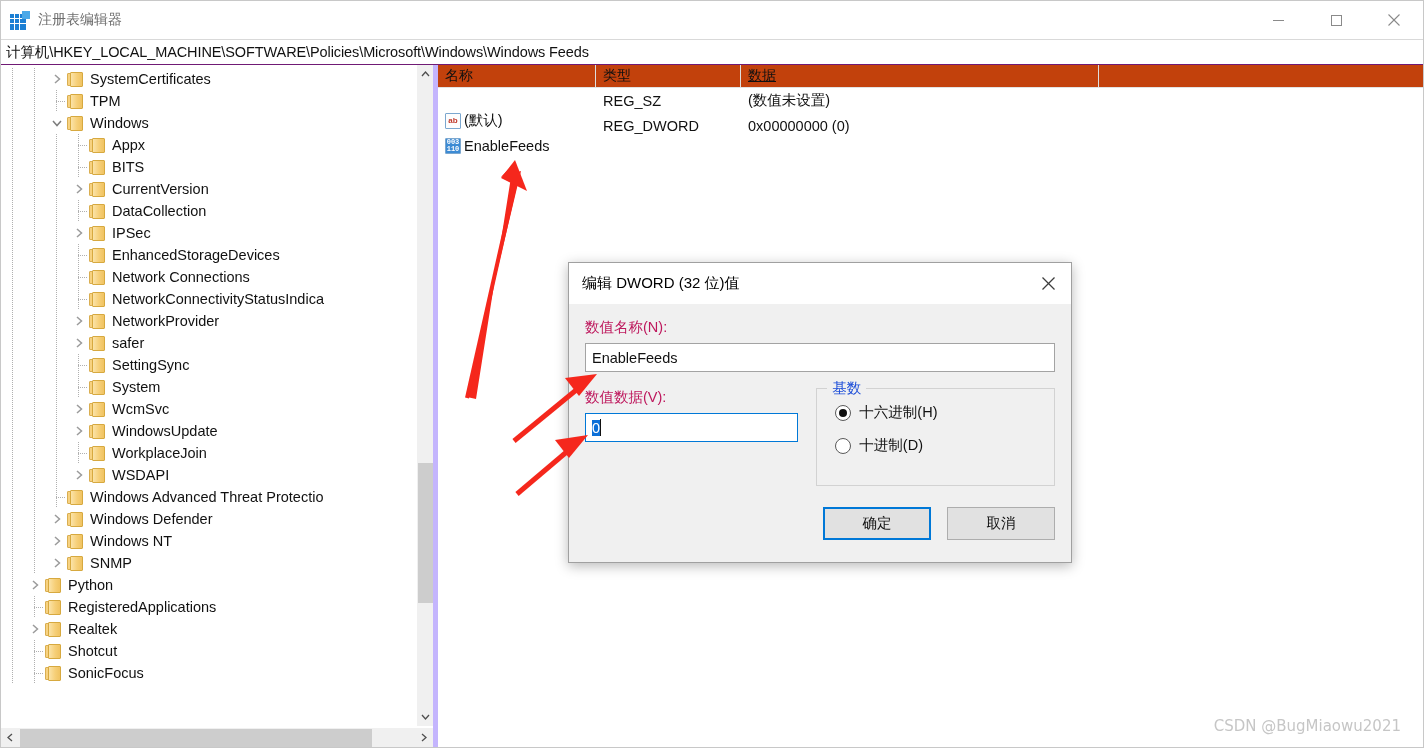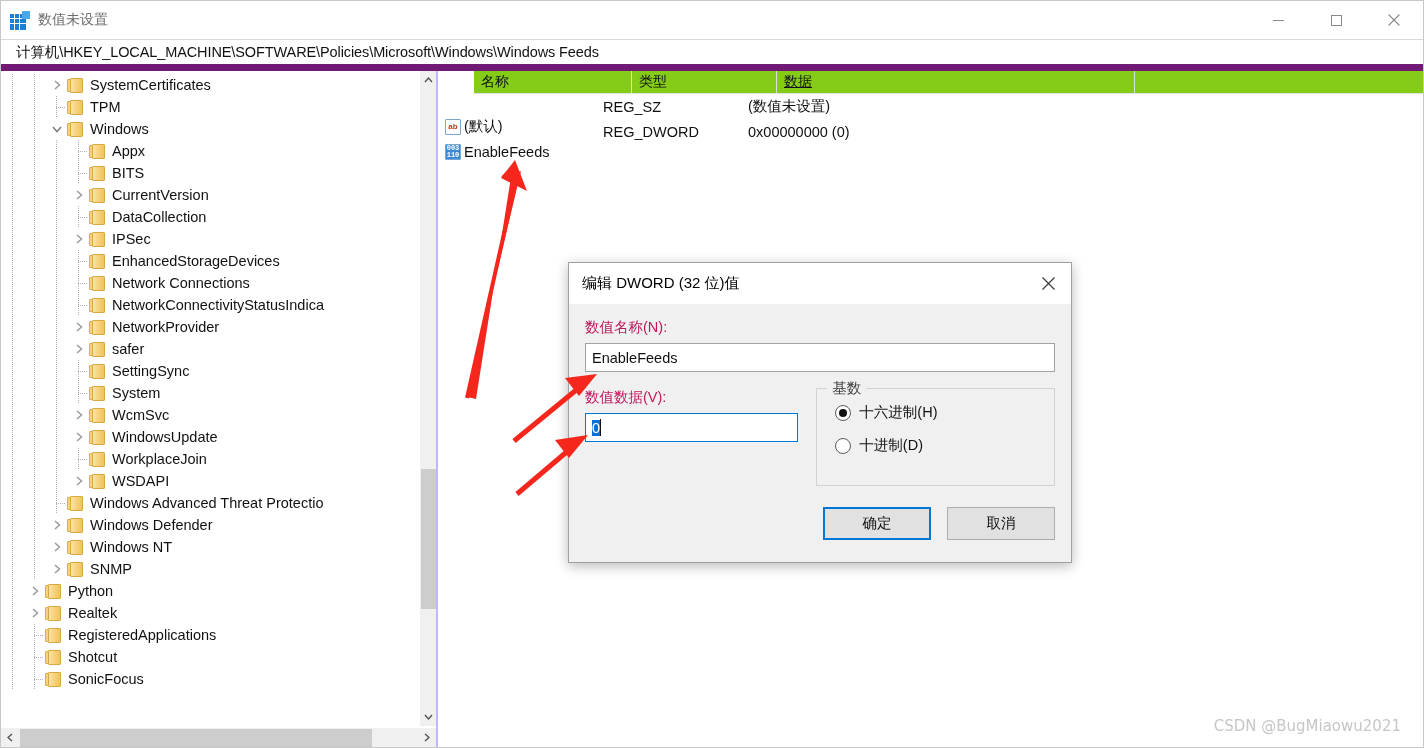--- a/index.html
+++ b/index.html
@@ -84,45 +84,45 @@
     color: #1a1a1a;
   }
   .menuitem {
     padding: 2px 8px;
     white-space: nowrap;
   }
   
   .addressbar {
     height: 24px; min-height: 24px;
     border-top: 1px solid #d9d9d9;
-    border-bottom: 7px solid #701a75;
+    border-bottom: 1px solid #701a75;
     background: #ffffff;
     display: flex;
     align-items: center;
-    padding-left: 15px;
+    padding-left: 5px;
     font-size: 14.5px;
     color: #111;
     letter-spacing: -0.1px;
     overflow: hidden;
     white-space: nowrap;
   }
   
   .content {
     flex: 1;
     display: flex;
     position: relative;
     background: #ffffff;
     overflow: hidden;
   }
   
   .treepane {
     width: 437px;
     min-width: 437px;
     position: relative;
-    border-right: 2px solid #c4b5fd;
+    border-right: 5px solid #c4b5fd;
     box-sizing: border-box;
     background: #ffffff;
     overflow: hidden;
   }
   .treeclip {
     position: absolute;
     left: 0; top: 0;
     right: 18px; bottom: 21px;
     overflow: hidden;
   }
@@ -246,23 +246,22 @@
   .valuepane {
     flex: 1;
     position: relative;
     background: #ffffff;
     overflow: hidden;
   }
   .colheader {
     height: 22px;
     display: flex;
     border-bottom: 1px solid #e2e2e2;
-    background: #84cc16;
+    background: #c2410c;
     font-size: 14px;
-    margin-left: 36px;
   }
   .colcell {
     position: relative;
     padding: 2px 0 0 7px;
     box-sizing: border-box;
     border-right: 1px solid #dedede;
     color: #111;
   }
   .col-name { width: 158px; }
   .col-type { width: 145px; }
@@ -387,21 +386,21 @@
     height: 98px;
     padding: 14px 0 0 18px;
     position: relative;
   }
   .grouplabel {
     position: absolute;
     top: -10px; left: 10px;
     background: #f0f0f0;
     padding: 0 5px;
     font-size: 14.5px;
-    color: #404040;
+    color: #1d4ed8;
   }
   .radiorow {
     display: flex;
     align-items: center;
     margin-bottom: 14px;
     font-size: 14.5px;
     color: #111;
   }
   .radio {
     width: 16px; height: 16px;
@@ -459,21 +458,21 @@
 </head>
 <body>
 
 <div class="window">
 
   <div class="titlebar">
     <div class="app-icon">
       <div class="grid"></div>
       <div class="spark"></div>
     </div>
-    <div class="title-text">数值未设置</div>
+    <div class="title-text">注册表编辑器</div>
     <div class="wincontrols">
       <div class="wc">
         <svg width="13" height="13" viewBox="0 0 13 13">
             <line x1="1" y1="6.5" x2="12" y2="6.5" stroke="#8a8a8a" stroke-width="1"></line>
           </svg>
       </div>
       <div class="wc">
         <svg width="13" height="13" viewBox="0 0 13 13">
             <rect x="1.5" y="1.5" width="10" height="10" fill="none" stroke="#8a8a8a" stroke-width="1"></rect>
           </svg>
@@ -987,45 +986,45 @@
                 <div class="back"></div>
                 <div class="front"></div>
               </div>
               <div class="tlabel">Python</div>
             </div>
             <div class="trow">
               <div class="tw">
                 <div class="guide" style="left: 11px;"></div>
               </div>
               <div class="tw">
+                <div class="guide" style="left: 11px;"></div>
+                <div class="elbow"></div>
+              </div>
+              <div class="folder">
+                <div class="back"></div>
+                <div class="front"></div>
+              </div>
+              <div class="tlabel">RegisteredApplications</div>
+            </div>
+            <div class="trow">
+              <div class="tw">
+                <div class="guide" style="left: 11px;"></div>
+              </div>
+              <div class="tw">
                 <div class="chev">
                   <svg width="14" height="14" viewBox="0 0 14 14">
                     <polyline points="5,3 9.5,7 5,11" fill="none" stroke="#9b9b9b" stroke-width="1.5"></polyline>
                   </svg>
                 </div>
               </div>
               <div class="folder">
                 <div class="back"></div>
                 <div class="front"></div>
               </div>
               <div class="tlabel">Realtek</div>
-            </div>
-            <div class="trow">
-              <div class="tw">
-                <div class="guide" style="left: 11px;"></div>
-              </div>
-              <div class="tw">
-                <div class="guide" style="left: 11px;"></div>
-                <div class="elbow"></div>
-              </div>
-              <div class="folder">
-                <div class="back"></div>
-                <div class="front"></div>
-              </div>
-              <div class="tlabel">RegisteredApplications</div>
             </div>
             <div class="trow">
               <div class="tw">
                 <div class="guide" style="left: 11px;"></div>
               </div>
               <div class="tw">
                 <div class="guide" style="left: 11px;"></div>
                 <div class="elbow"></div>
               </div>
               <div class="folder">

